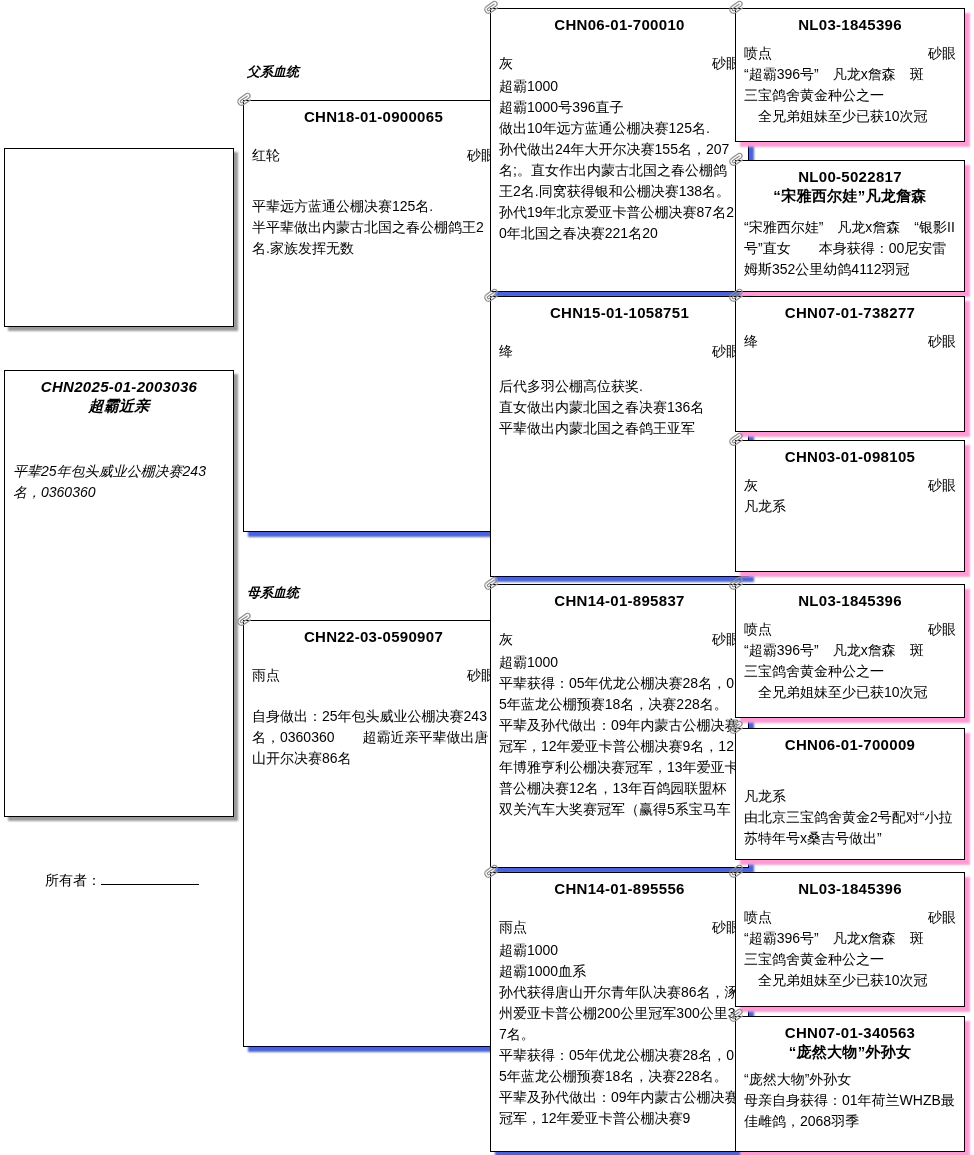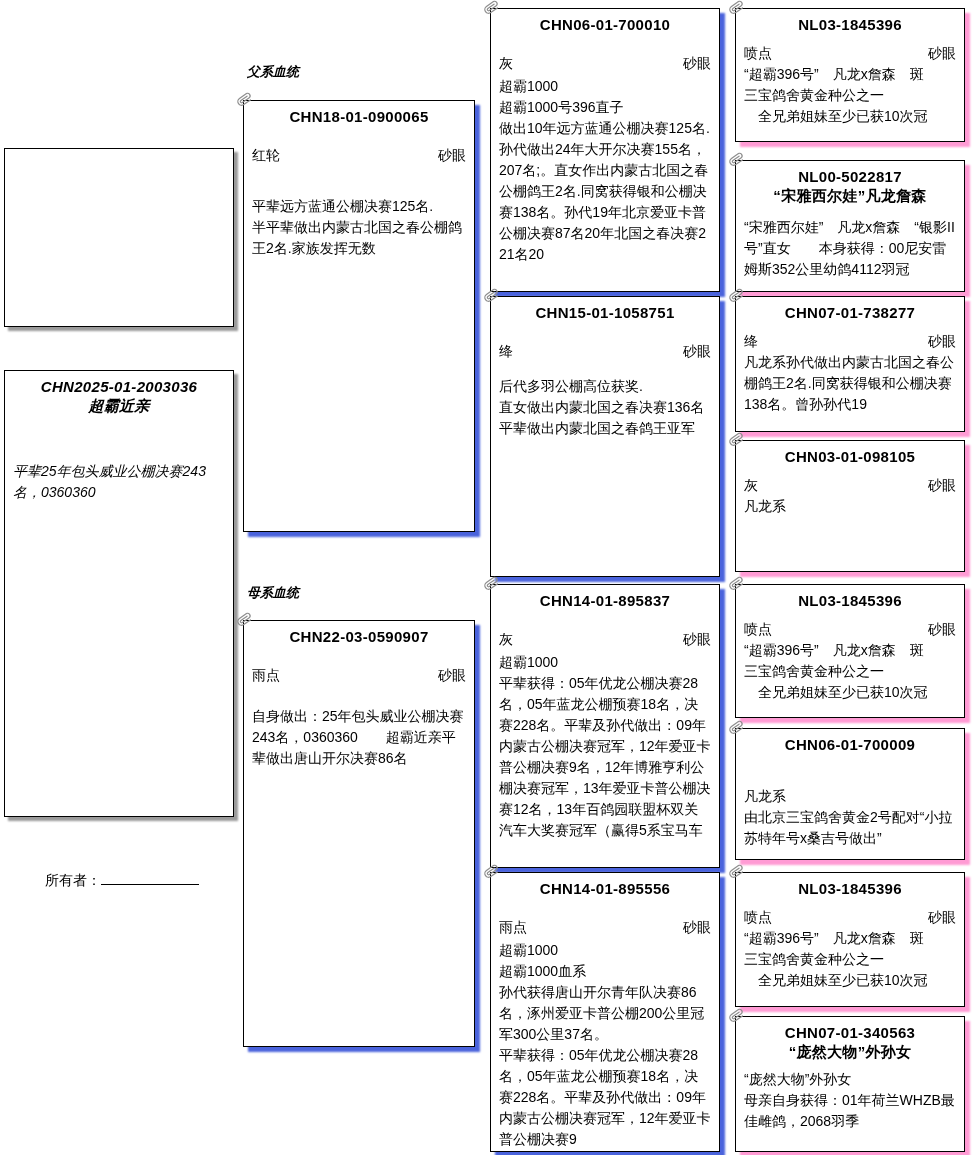--- a/index.html
+++ b/index.html
@@ -1,20 +1,20 @@
 <!DOCTYPE html>
 <html><head>
 <meta charset="utf-8">
 <style>
   html,body{margin:0;padding:0;background:#fff;}
   body{font-family:"Liberation Sans","DejaVu Sans",sans-serif;color:#000;}
   .page{position:relative;width:974px;height:1155px;background:#fff;overflow:hidden;}
 
   .box{position:absolute;background:#fff;border:1px solid #000;}
-  .box.blue{box-shadow:5px 5px 2px #4a63dc;}
+  .box.blue{box-shadow:5px 5px 2px #4a63dc;padding-left:29px;}
   .box.pink{box-shadow:5px 5px 2px #ff9bd4;}
   .box.gray{box-shadow:4px 4px 2px #9a9a9a;font-style:italic;}
 
   .inner{position:absolute;top:0;left:0;right:0;bottom:0;overflow:hidden;padding:6px 8px;}
 
   .box-title{font-weight:bold;font-size:15px;line-height:19px;text-align:center;letter-spacing:.3px;}
   .trait-row{display:flex;justify-content:space-between;font-size:14px;line-height:18px;margin-top:20px;}
   .box-body{font-size:14px;line-height:21px;white-space:pre-line;word-break:break-all;}
 
   .clip{position:absolute;top:-9px;left:-7px;z-index:3;}
@@ -173,21 +173,20 @@
   <div class="box pink" style="left:735px;top:296px;width:228px;height:134px;">
     <span class="clip"><svg viewBox="0 0 24 24">
           <path d="M21.44 11.05l-9.19 9.19a6 6 0 0 1-8.49-8.49l9.19-9.19a4 4 0 0 1 5.66 5.66l-9.2 9.19a2 2 0 0 1-2.83-2.83l8.49-8.48"></path>
         </svg></span>
     <div class="inner">
       <div class="box-title">CHN07-01-738277</div>
       <div class="trait-row" style="margin-top:10px;">
         <span>绛</span>
         <span>砂眼</span>
       </div>
-      <div class="box-body" style="margin-top:2px;">凡龙系孙代做出内蒙古北国之春公棚鸽王2名.同窝获得银和公棚决赛138名。曾孙孙代19</div>
     </div>
   </div>
 
   <div class="box pink" style="left:735px;top:440px;width:228px;height:130px;">
     <span class="clip"><svg viewBox="0 0 24 24">
           <path d="M21.44 11.05l-9.19 9.19a6 6 0 0 1-8.49-8.49l9.19-9.19a4 4 0 0 1 5.66 5.66l-9.2 9.19a2 2 0 0 1-2.83-2.83l8.49-8.48"></path>
         </svg></span>
     <div class="inner">
       <div class="box-title">CHN03-01-098105</div>
       <div class="trait-row" style="margin-top:10px;">

